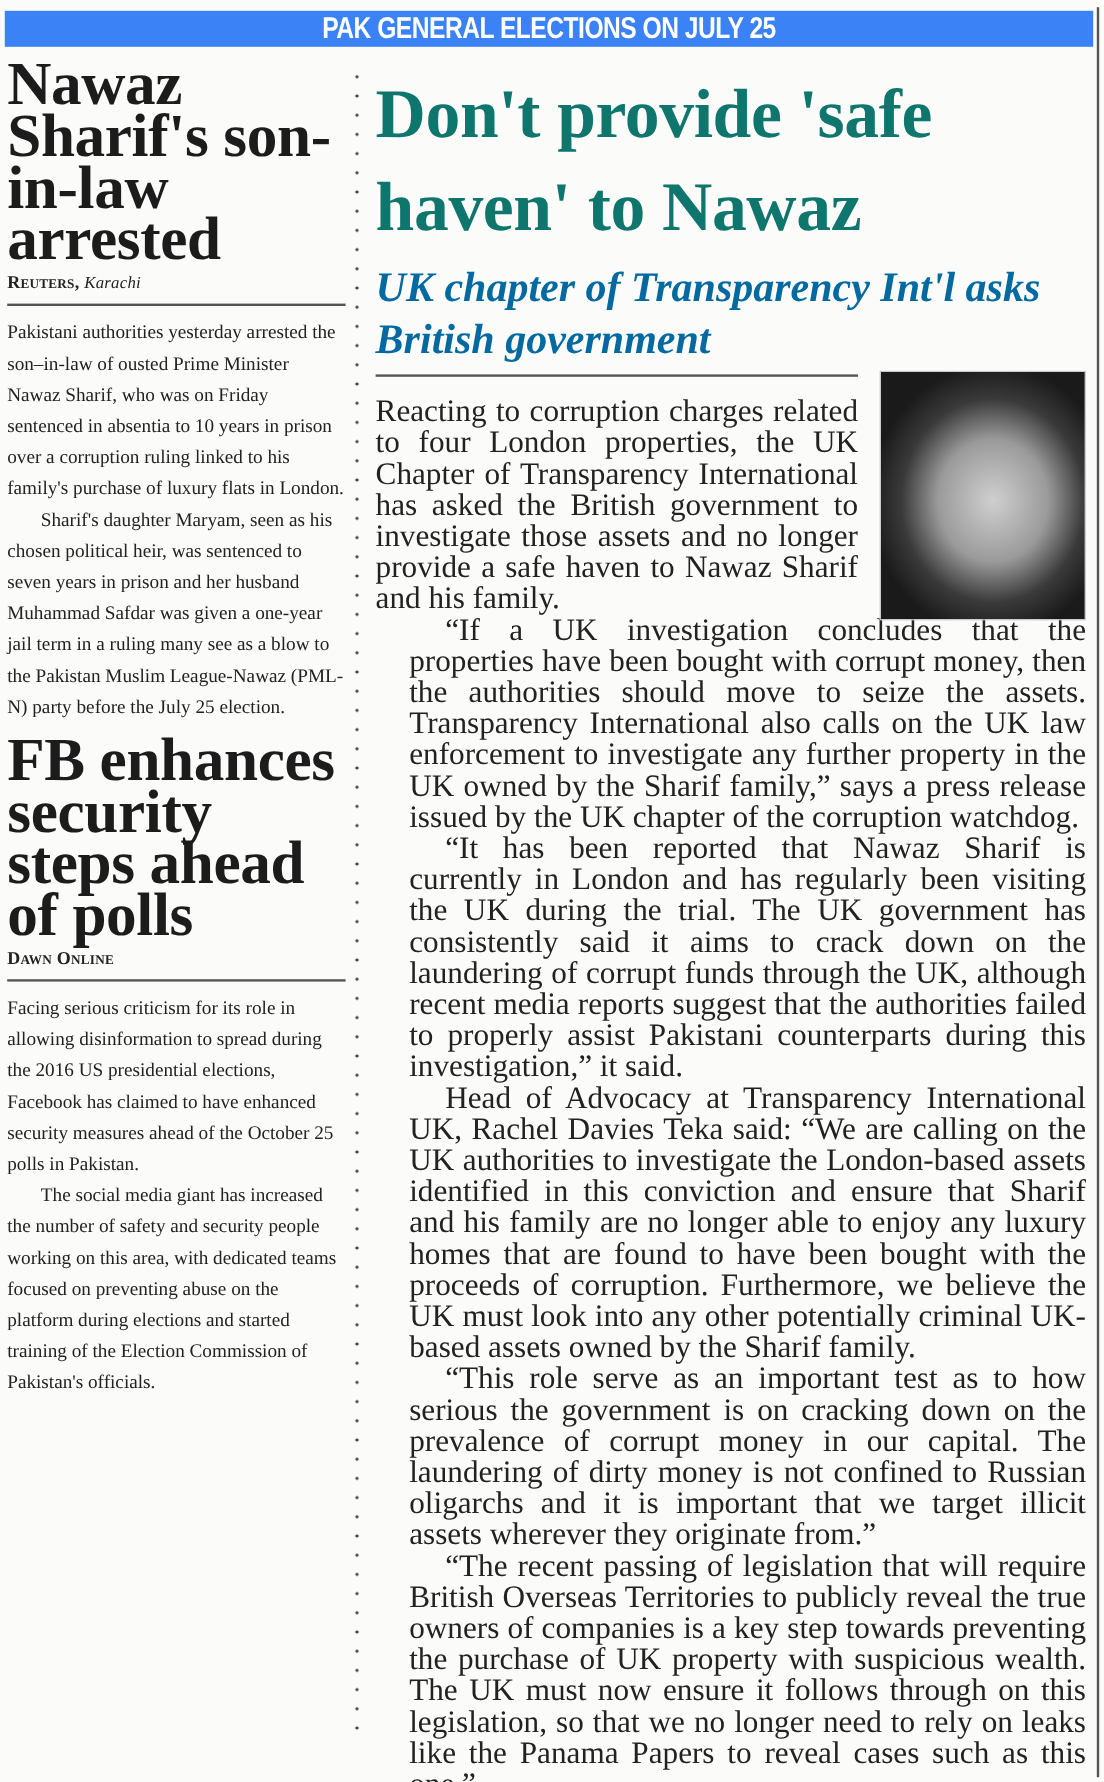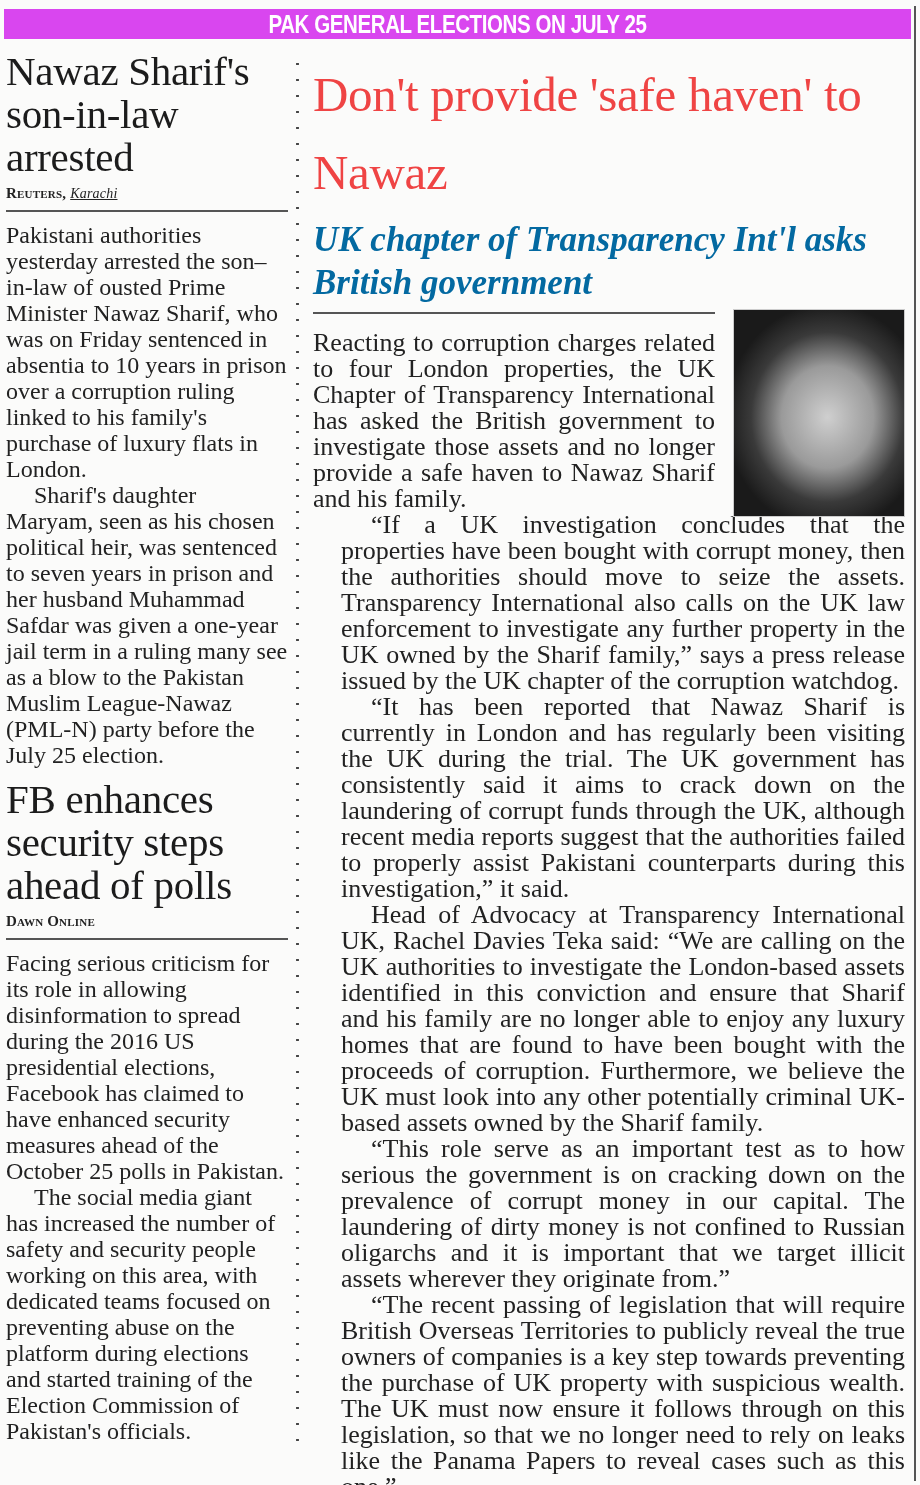--- a/index.html
+++ b/index.html
@@ -2,45 +2,45 @@
 <html><head>
 <meta charset="utf-8">
 <style>
   html, body { margin: 0; padding: 0; }
   body {
     width: 920px; height: 1485px; background: #fbfbfa; position: relative; overflow: hidden;
     font-family: "Liberation Serif", "DejaVu Serif", serif; color: #222;
   }
   .banner {
     position: absolute; left: 4px; top: 9px; width: 907px; height: 30px;
-    background: #d946ef; color: #fff; text-align: center;
+    background: #3b82f6; color: #fff; text-align: center;
     font-family: "Liberation Sans", "DejaVu Sans", sans-serif; font-weight: bold;
     font-size: 25px; line-height: 31px; letter-spacing: -0.5px;
     transform-origin: center; 
   }
   .banner span { display: inline-block; transform: scaleX(0.82); }
   .right-rule { position: absolute; left: 914px; top: 6px; width: 2px; height: 1475px; background: #555; }
   .dots {
     position: absolute; left: 296px; top: 56px; width: 3px; height: 1395px;
     background-image: radial-gradient(circle, #444 1.1px, transparent 1.4px);
     background-size: 3px 16px; background-repeat: repeat-y;
   }
   
   .lcol { position: absolute; left: 6px; top: 50px; width: 282px; }
-  .h2 { font-size: 41px; line-height: 43px; margin: 0; font-weight: normal; color: #1c1c1c; letter-spacing: -0.3px; }
+  .h2 { font-size: 51px; line-height: 43px; margin: 0; font-weight: bold; color: #1c1c1c; letter-spacing: -0.3px; }
   .byline { font-size: 15px; font-weight: bold; margin-top: 6px; color: #222; font-variant: small-caps; letter-spacing: 0.2px; }
-  .byline .place { font-style: italic; font-weight: normal; font-variant: normal; font-size: 14px; margin-left: 4px; text-decoration: underline; }
+  .byline .place { font-style: italic; font-weight: normal; font-variant: normal; font-size: 14px; margin-left: 4px; }
   .rule { height: 2px; background: #555; margin-top: 8px; }
-  .lbody { font-size: 24px; line-height: 26px; margin-top: 10px; color: #222; }
+  .lbody { font-size: 16px; line-height: 26px; margin-top: 10px; color: #222; }
   .lbody p { margin: 0; }
   .lbody p.indent { text-indent: 28px; }
   .lcol .h2.second { margin-top: 10px; }
   
   .main { position: absolute; left: 313px; top: 56px; width: 592px; }
-  .h1 { font-size: 49px; line-height: 78px; margin: 0; font-weight: normal; color: #ef4444; letter-spacing: -0.3px; }
+  .h1 { font-size: 58px; line-height: 78px; margin: 0; font-weight: bold; color: #0f766e; letter-spacing: -0.3px; }
   .deck { font-size: 35px; line-height: 43px; font-style: italic; font-weight: bold; color: #0369a1; margin-top: 6px; }
   .agency { font-size: 15px; font-weight: bold; font-variant: small-caps; margin-top: 22px; }
   .mrule { width: 402px; height: 2px; background: #555; margin-top: 8px; }
   .photo {
     position: absolute; left: 420px; top: 253px; width: 170px; height: 206px;
     background: radial-gradient(ellipse 60% 55% at 55% 52%, #cfcfcf 0%, #9a9a9a 45%, #3a3a3a 75%, #1a1a1a 100%);
     border: 1px solid #ccc;
   }
   .mbody { font-size: 26px; line-height: 26px; color: #222; margin-top: 16px; text-align: justify; }
   .mbody p { margin: 0; }

